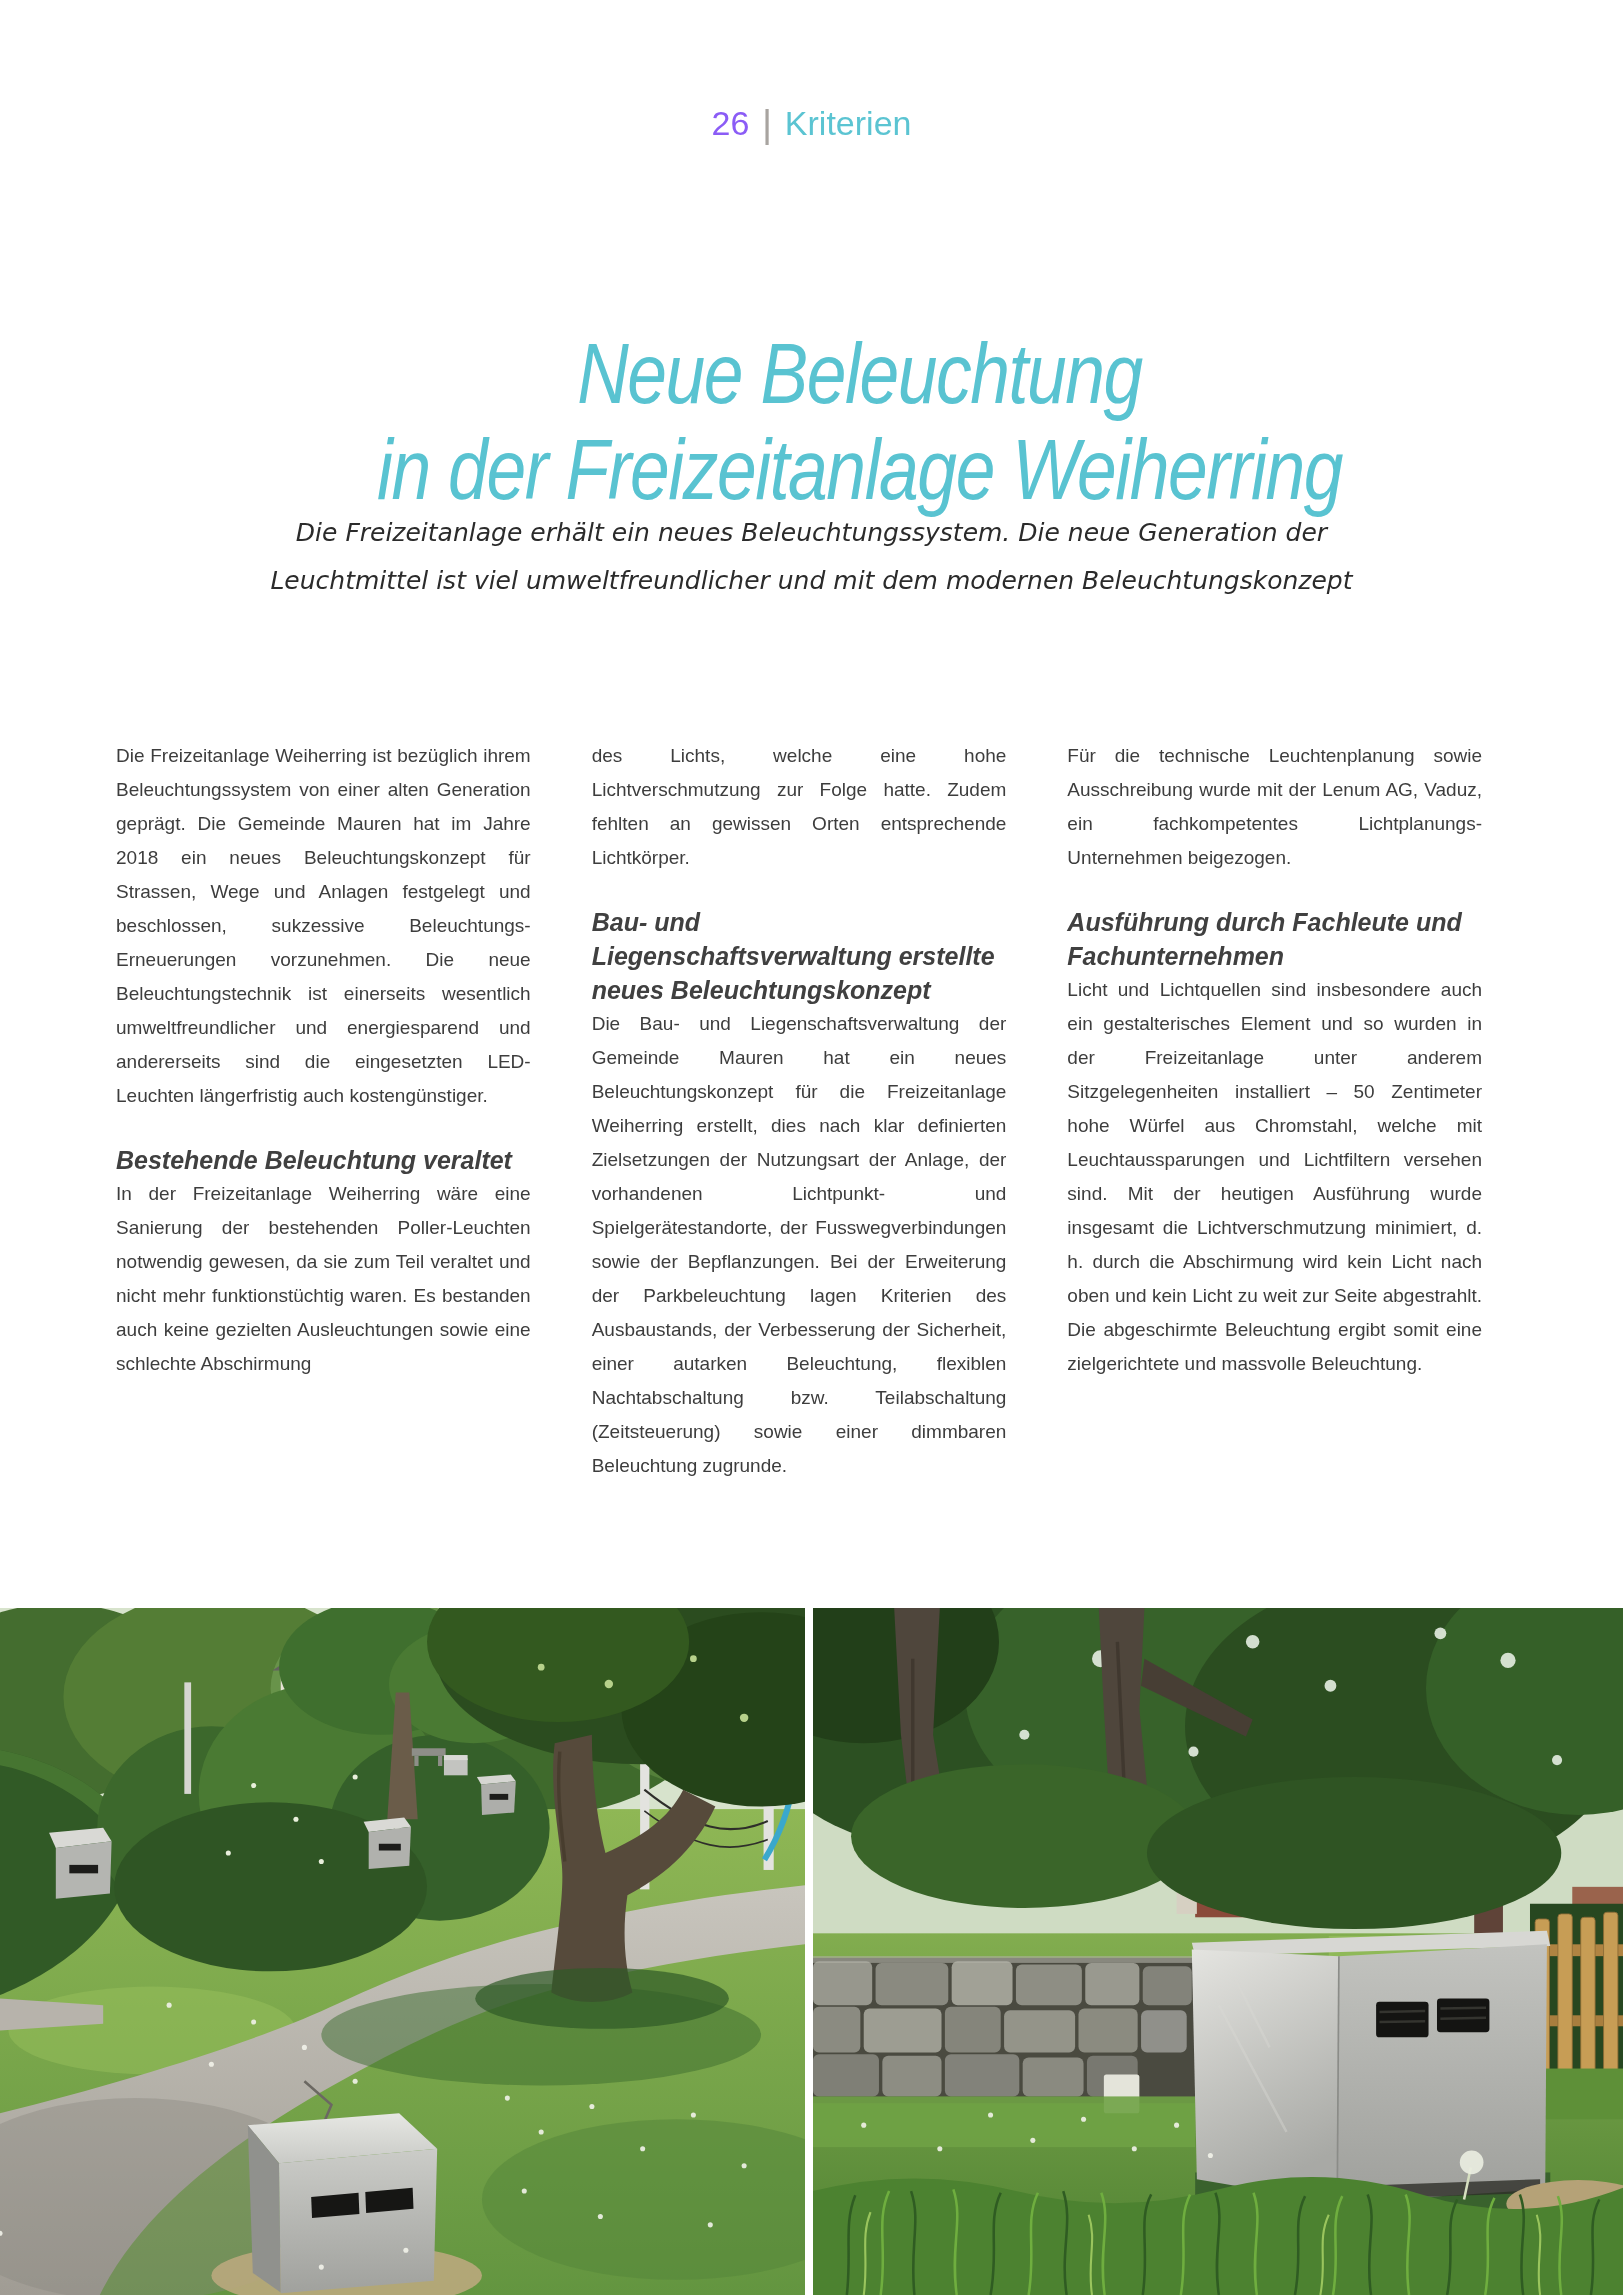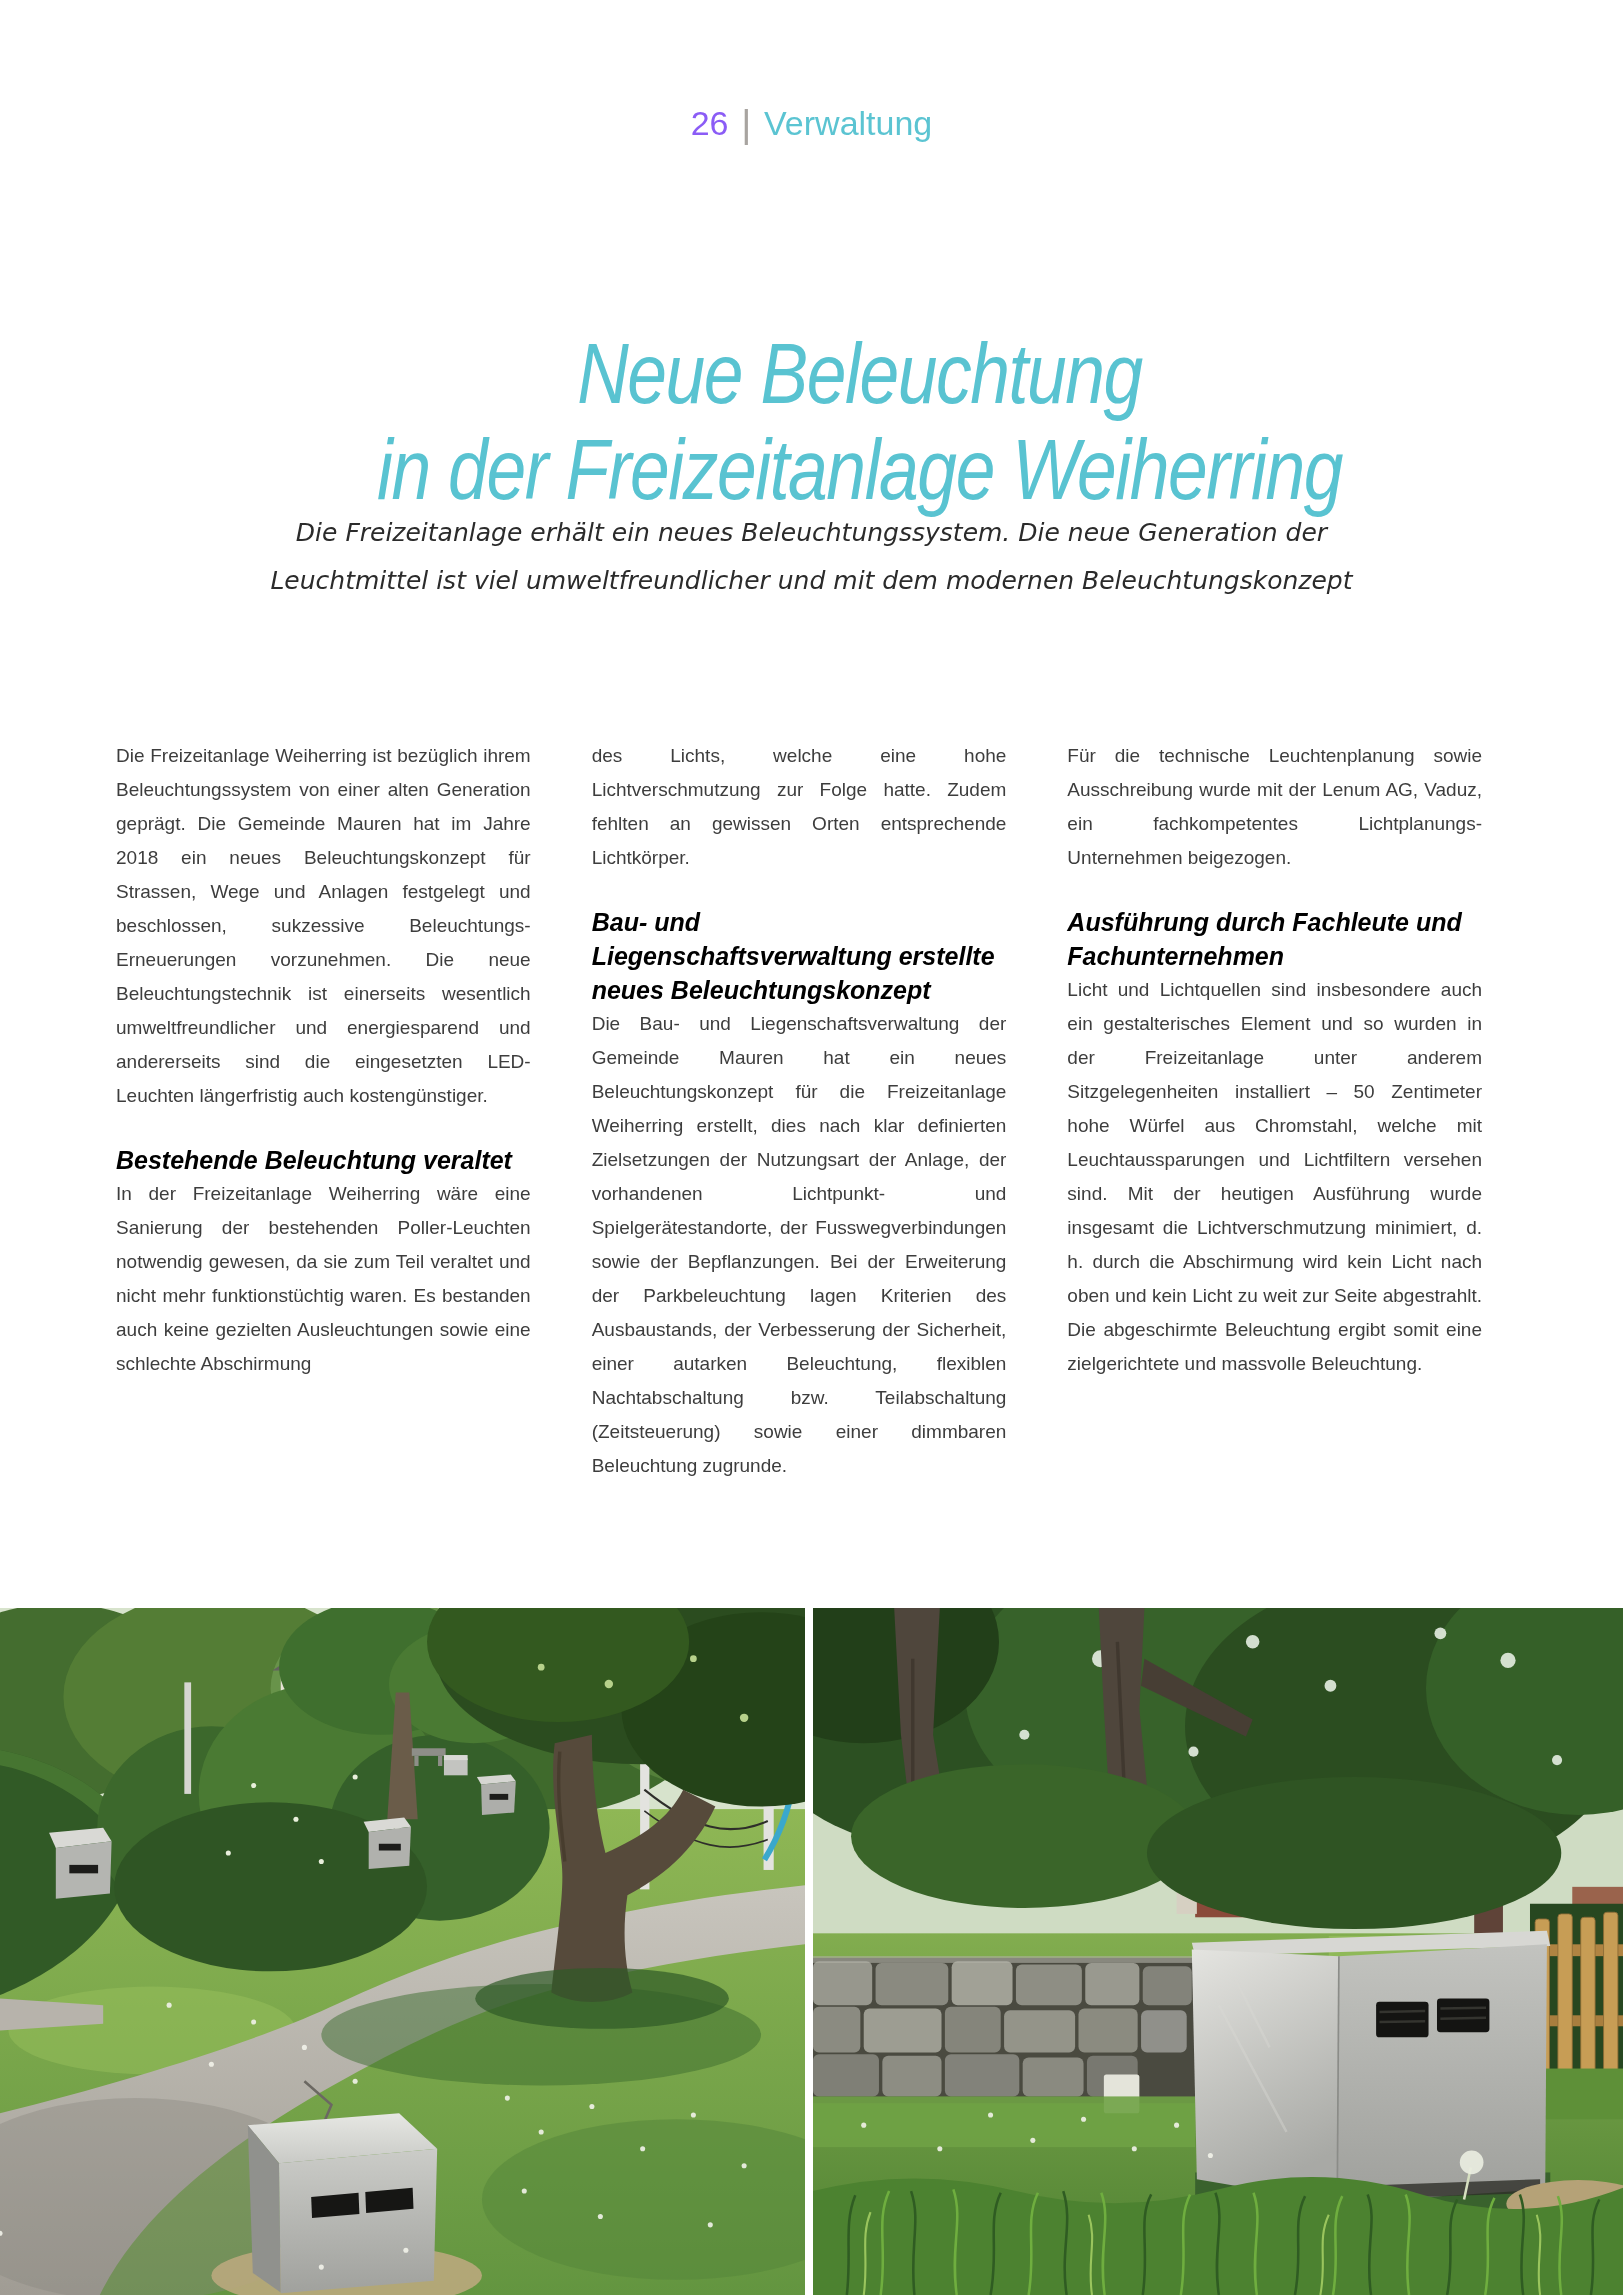--- a/index.html
+++ b/index.html
@@ -19,37 +19,37 @@
 
   
   .lead{position:absolute;top:509px;left:0;width:1623px;text-align:center;
         font-family:"DejaVu Sans",sans-serif;font-style:italic;font-size:25px;line-height:48px;color:#2B2B2B;}
   .lead div{white-space:nowrap;}
 
   
   .cols{position:absolute;top:739px;left:116px;width:1366px;display:flex;gap:61px;}
   .col{flex:1 1 0;min-width:0;}
   .col p.paragraph{margin:0;text-align:justify;font-size:19px;line-height:34px;color:#3D3D3D;}
-  .col h3.heading{margin:30px 0 0 0;font-size:25px;line-height:34px;font-style:italic;font-weight:bold;color:#000000;}
+  .col h3.heading{margin:30px 0 0 0;font-size:25px;line-height:34px;font-style:italic;font-weight:bold;color:#404040;}
   .col h3.heading + p.paragraph{margin-top:0;}
 
   
   .photos{position:absolute;top:1608px;left:0;width:1623px;height:687px;display:flex;gap:8.5px;}
   .photos figure{margin:0;padding:0;height:687px;overflow:hidden;background:#cfdcc3;}
   .photos figure.ph-l{width:805px;}
   .photos figure.ph-r{width:810px;}
   .photos svg{display:block;}
 </style>
 </head>
 <body>
 
 <div class="page">
 
   <header class="hdr">
-    <span class="pnum">26</span><span class="sep">|</span><span class="section">Verwaltung</span>
+    <span class="pnum">26</span><span class="sep">|</span><span class="section">Kriterien</span>
   </header>
 
   <h1 class="title">
     <span class="tline">Neue Beleuchtung</span>
     <span class="tline">in der Freizeitanlage Weiherring</span>
   </h1>
 
   <div class="lead">
     <div>Die Freizeitanlage erhält ein neues Beleuchtungssystem. Die neue Generation der</div>
     <div>Leuchtmittel ist viel umweltfreundlicher und mit dem modernen Beleuchtungskonzept</div>

